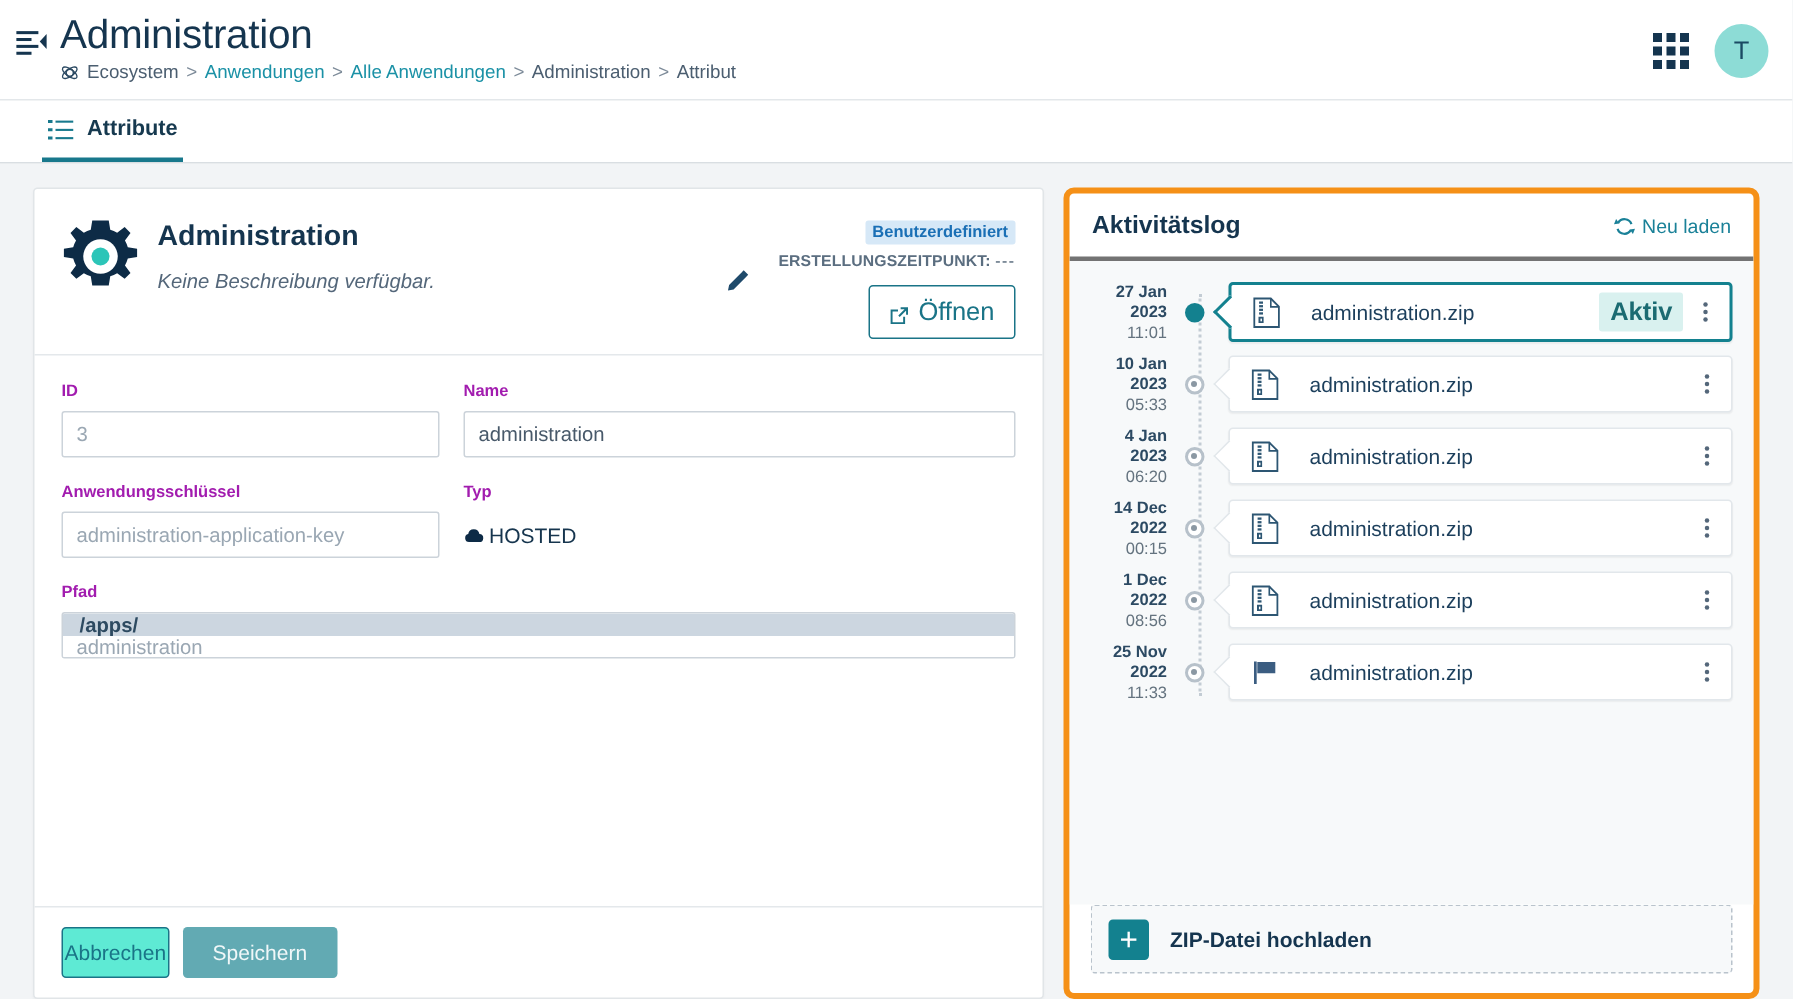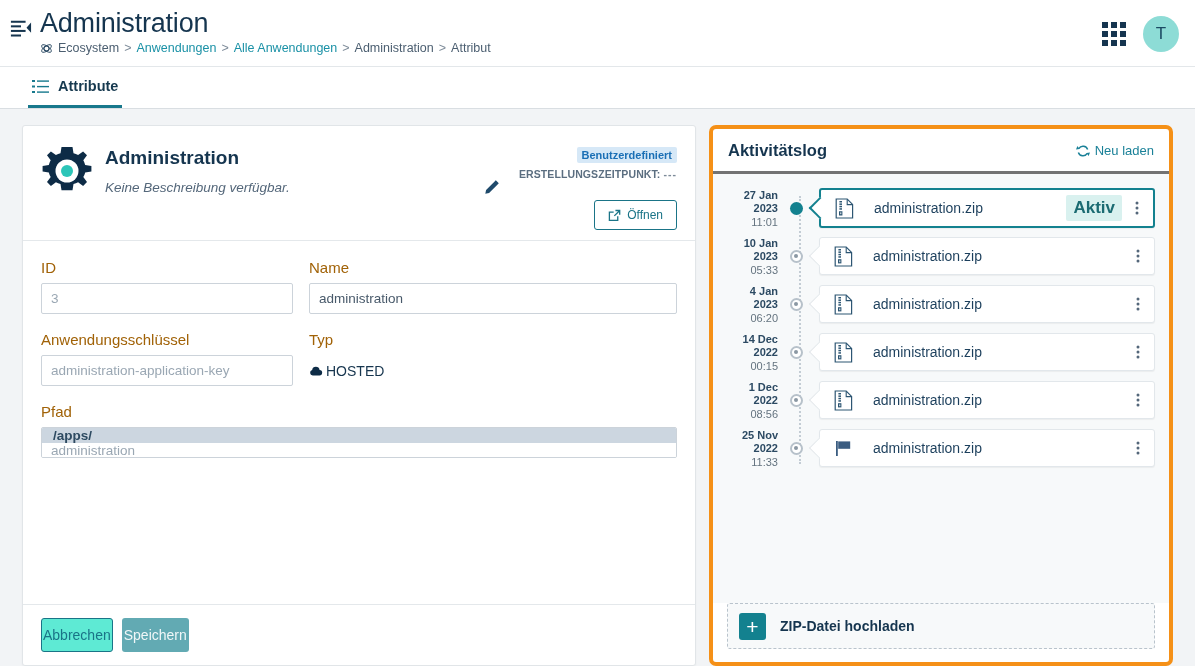--- a/index.html
+++ b/index.html
@@ -83,31 +83,31 @@
   .badge-custom {
     display: inline-block; background: #d6e8f7; color: #1a6fb5;
     font-size: 11px; font-weight: bold; padding: 2px 5px; border-radius: 2px;
   }
   .created-line {
     font-size: 10.5px; font-weight: bold; color: #5b6e80;
     margin-top: 5px; letter-spacing: .1px;
   }
   .created-line .dots { color: #7d8b99; letter-spacing: 1px; }
   .open-btn {
-    margin-top: 20px; display: inline-flex; align-items: center; gap: 6px;
+    margin-top: 10px; display: inline-flex; align-items: center; gap: 6px;
     border: 1px solid #1a7487; color: #1a7487; background: #fff;
-    font-size: 12px; padding: 7px 13px; border-radius: 3px; cursor: pointer;
+    font-size: 17px; padding: 7px 13px; border-radius: 3px; cursor: pointer;
   }
   .ext-icon { width: 13px; height: 13px; }
 
   .divider { height: 1px; background: #e4e8eb; }
 
   .form { padding: 18px 18px 0 18px; flex: 1 1 auto; }
   .form-row { display: flex; gap: 16px; margin-bottom: 17px; }
-  .fld-label { font-size: 15px; font-weight: normal; color: #a16207; margin-bottom: 7px; }
+  .fld-label { font-size: 11px; font-weight: bold; color: #a21caf; margin-bottom: 7px; }
   .fld-input {
     width: 100%; height: 31px; border: 1px solid #ccd3da; border-radius: 2px;
     background: #fff; font-size: 13.5px; color: #48596a;
     padding: 0 9px; font-family: "Liberation Sans", sans-serif;
   }
   .fld-input::placeholder { color: #9aa7b3; }
   .col-left { width: 252px; flex: 0 0 auto; }
   .col-right { flex: 1 1 auto; }
   .type-value {
     display: flex; align-items: center; gap: 3px;
@@ -126,21 +126,21 @@
   .path-input::placeholder { color: #9aa7b3; }
 
   .card-footer { border-top: 1px solid #e4e8eb; padding: 13px 18px; display: flex; gap: 9px; }
   .btn-cancel {
     border: 1px solid #1a7487; background: #5eead4; color: #1a7487;
     font-size: 14px; padding: 8px 1px; border-radius: 3px; cursor: pointer;
     font-family: "Liberation Sans", sans-serif;
   }
   .btn-save {
     border: none; background: #62aab3; color: #f0f7f8;
-    font-size: 14px; padding: 9px 2px; border-radius: 3px; cursor: pointer;
+    font-size: 14px; padding: 9px 20px; border-radius: 3px; cursor: pointer;
     font-family: "Liberation Sans", sans-serif;
   }
 
   
   .right-panel {
     flex: 1 1 auto; background: #fff;
     border: 4px solid #f59017; border-radius: 7px;
     display: flex; flex-direction: column; overflow: hidden;
   }
   .log-head {

